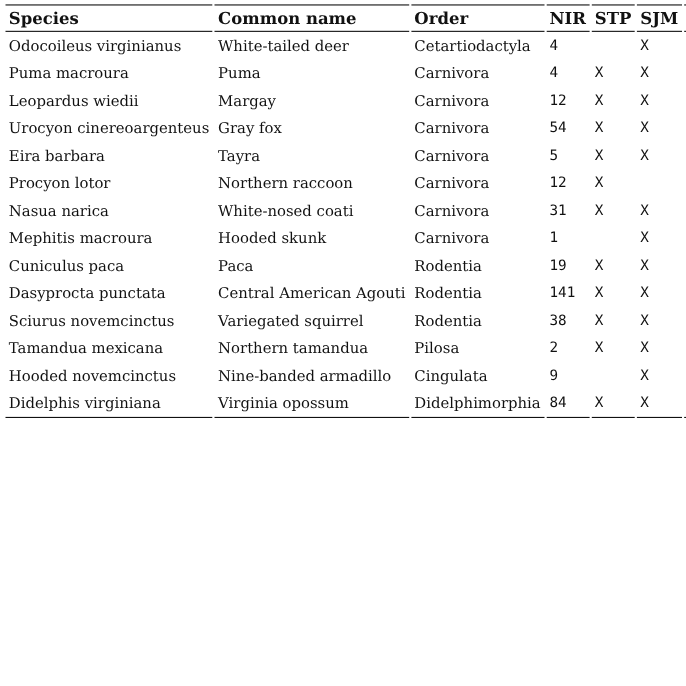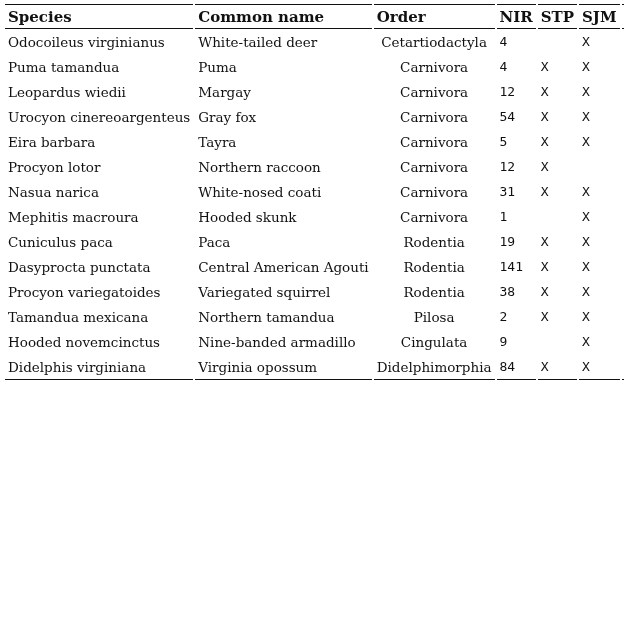--- a/index.html
+++ b/index.html
@@ -8,21 +8,21 @@
     position:absolute; left:3px; top:4px;
     border-collapse:separate; border-spacing:2px 0;
     font-family: "DejaVu Serif", "Liberation Serif", serif;
     font-size:13.5px; color:#111;
   }
   th, td { padding:0 3px; height:25px; text-align:left; white-space:nowrap; vertical-align:middle; }
   th { font-weight:bold; border-top:1.5px solid #111; border-bottom:1.5px solid #111; height:23px; font-size:15px; }
   tbody tr:last-child td { border-bottom:1.5px solid #111; }
   td.c0 { width:169px;margin-top:36px; }
   td.c1 { width:164px; }
-  td.c2 { width:112px;text-align:center; }
+  td.c2 { width:112px; }
   td.c3 { width:28px; }
   td.c4 { width:28px; }
   td.c5 { width:26px; }
   td.c6 { width:26px; }
   td.num, td.mark { font-family:"DejaVu Sans Mono", "Liberation Mono", monospace; font-size:13px; }
 </style>
 </head>
 <body>
 
 <table>
@@ -41,21 +41,21 @@
       <tr>
         <td class="c0">Odocoileus virginianus</td>
         <td class="c1">White-tailed deer</td>
         <td class="c2">Cetartiodactyla</td>
         <td class="c3 num">4</td>
         <td class="c4 mark"></td>
         <td class="c5 mark">X</td>
         <td class="c6 mark"></td>
       </tr>
       <tr>
-        <td class="c0">Puma tamandua</td>
+        <td class="c0">Puma macroura</td>
         <td class="c1">Puma</td>
         <td class="c2">Carnivora</td>
         <td class="c3 num">4</td>
         <td class="c4 mark">X</td>
         <td class="c5 mark">X</td>
         <td class="c6 mark"></td>
       </tr>
       <tr>
         <td class="c0">Leopardus wiedii</td>
         <td class="c1">Margay</td>
@@ -122,21 +122,21 @@
       <tr>
         <td class="c0">Dasyprocta punctata</td>
         <td class="c1">Central American Agouti</td>
         <td class="c2">Rodentia</td>
         <td class="c3 num">141</td>
         <td class="c4 mark">X</td>
         <td class="c5 mark">X</td>
         <td class="c6 mark">X</td>
       </tr>
       <tr>
-        <td class="c0">Procyon variegatoides</td>
+        <td class="c0">Sciurus novemcinctus</td>
         <td class="c1">Variegated squirrel</td>
         <td class="c2">Rodentia</td>
         <td class="c3 num">38</td>
         <td class="c4 mark">X</td>
         <td class="c5 mark">X</td>
         <td class="c6 mark">X</td>
       </tr>
       <tr>
         <td class="c0">Tamandua mexicana</td>
         <td class="c1">Northern tamandua</td>

